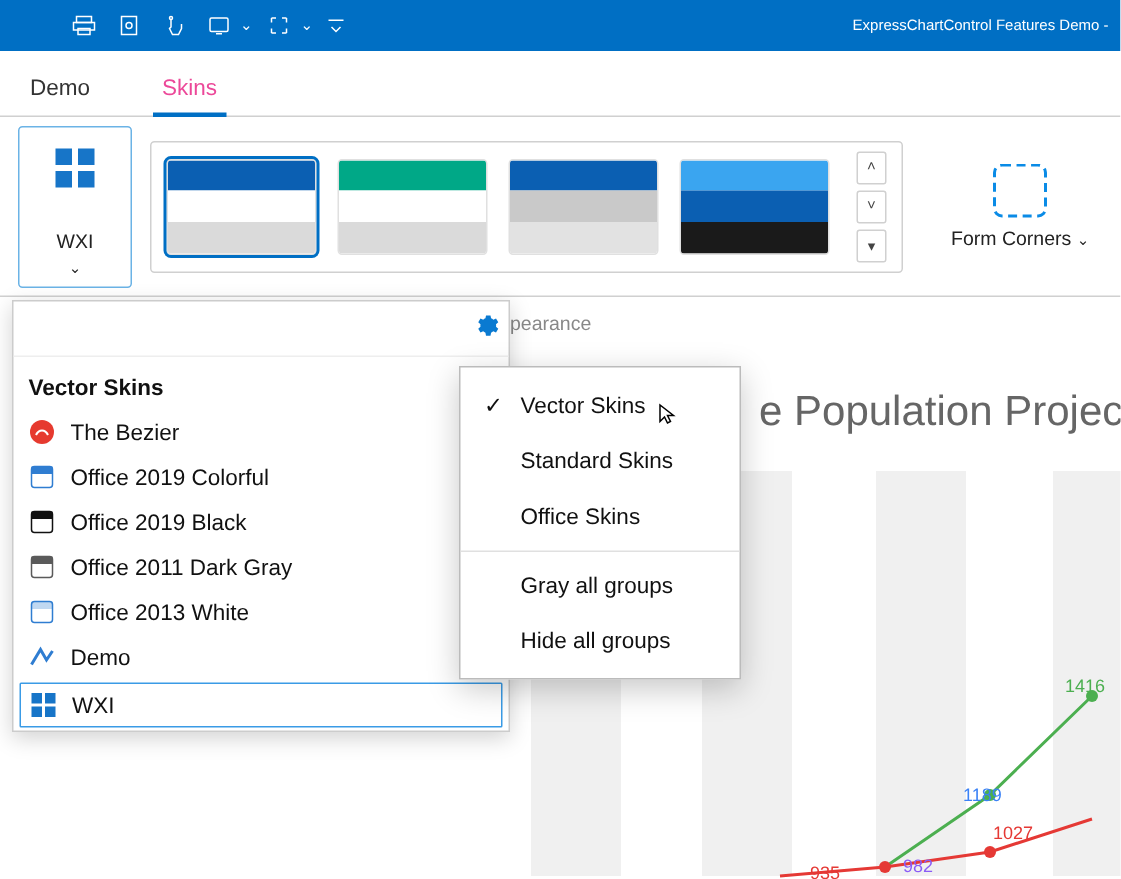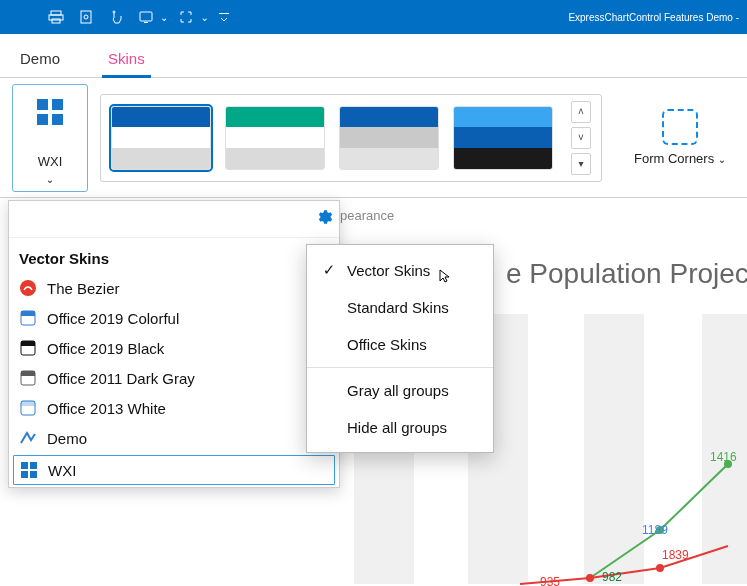--- a/index.html
+++ b/index.html
@@ -183,22 +183,22 @@
     <circle cx="320" cy="230" r="4" fill="#4CAF50"></circle>
     <circle cx="388" cy="164" r="4" fill="#4CAF50"></circle>
     <polyline points="180,284 250,278 320,268 388,246" stroke="#E53935" stroke-width="2" fill="none"></polyline>
     <circle cx="250" cy="278" r="4" fill="#E53935"></circle>
     <circle cx="320" cy="268" r="4" fill="#E53935"></circle>
   </svg>
 </div>
 <span class="dp" style="color:#3b82f6; left:642px; top:507px;margin-top:16px;">1189</span>
 <span class="dp" style="color:#4CAF50; left:710px; top:450px;">1416</span>
 <span class="dp" style="color:#E53935; left:540px; top:575px;">935</span>
-<span class="dp" style="color:#15803d; left:602px; top:570px;">982</span>
-<span class="dp" style="color:#E53935; left:662px; top:548px;">1839</span>
+<span class="dp" style="color:#8b5cf6; left:602px; top:570px;">982</span>
+<span class="dp" style="color:#E53935; left:662px; top:548px;">1027</span>
 
 <div class="skin-panel">
   <div class="skin-search">
     <input type="text" placeholder="" style="">
     <span class="gear-icon">
       <svg viewBox="0 0 24 24" fill="#0A7AD1">
           <path d="M12 8a4 4 0 100 8 4 4 0 000-8zm9 4a7 7 0 00-.1-1.2l2-1.6-2-3.4-2.4 1a7 7 0 00-2-1.2L16 3h-4l-.5 2.6a7 7 0 00-2 1.2l-2.4-1-2 3.4 2 1.6A7 7 0 007 12c0 .4 0 .8.1 1.2l-2 1.6 2 3.4 2.4-1c.6.5 1.3.9 2 1.2L12 21h4l.5-2.6c.7-.3 1.4-.7 2-1.2l2.4 1 2-3.4-2-1.6c.1-.4.1-.8.1-1.2z"></path>
         </svg>
     </span>
   </div>

